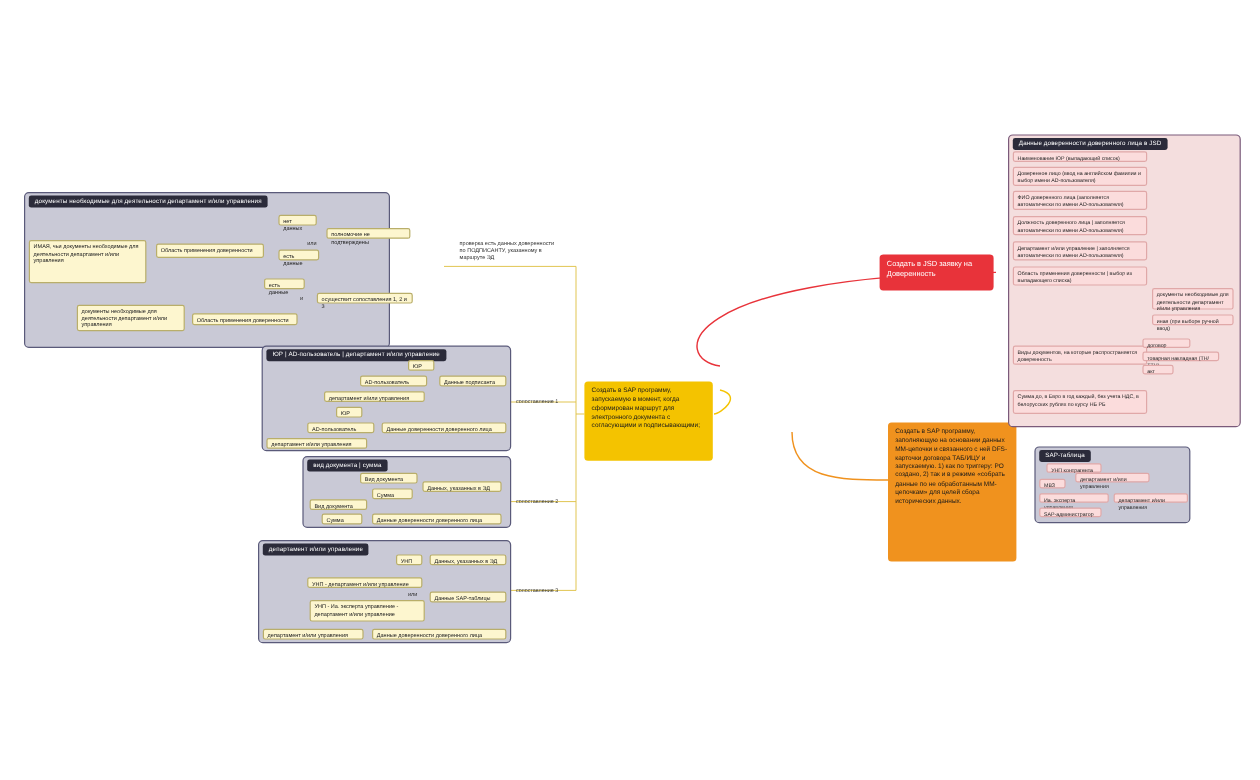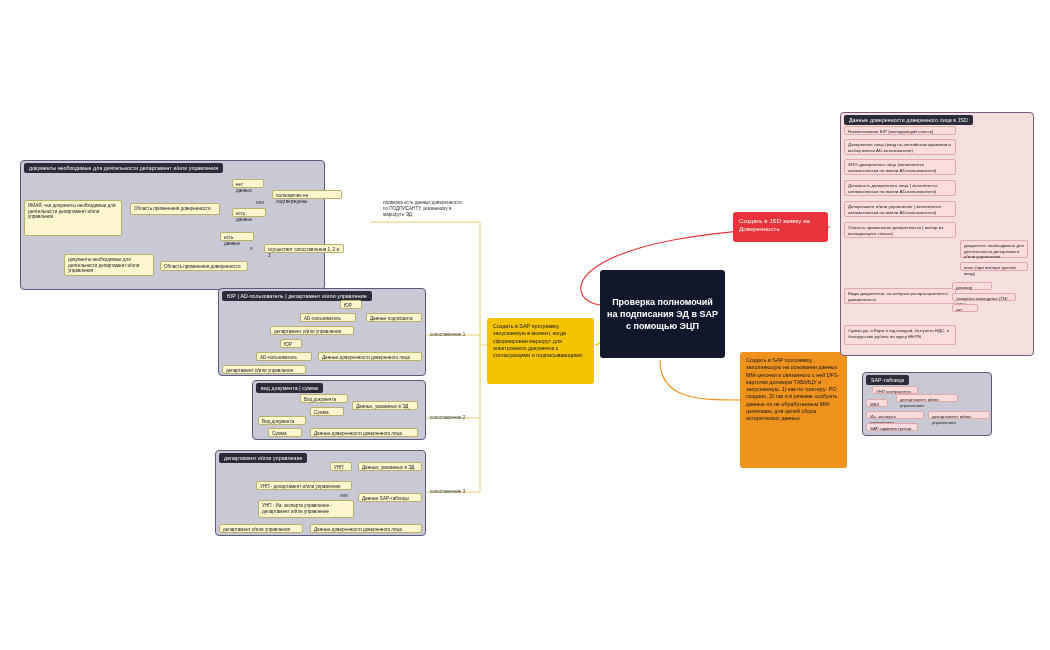--- a/index.html
+++ b/index.html
@@ -83,21 +83,20 @@
     <path d="M480 492 L 425 492" stroke="#e0c24a" stroke-width="0.8" fill="none"></path>
 
     <path d="M120 225 L 130 215" stroke="#b9ae6a" stroke-width="0.6" fill="none"></path>
     <path d="M222 188 L 232 188" stroke="#b9ae6a" stroke-width="0.6" fill="none"></path>
     <path d="M222 212 L 232 212" stroke="#b9ae6a" stroke-width="0.6" fill="none"></path>
     <path d="M222 237 L 232 237" stroke="#b9ae6a" stroke-width="0.6" fill="none"></path>
     <path d="M262 188 L 272 188" stroke="#b9ae6a" stroke-width="0.6" fill="none"></path>
     <path d="M258 249 L 268 249" stroke="#b9ae6a" stroke-width="0.6" fill="none"></path>
   </svg>
 
-  <div class="center" style="left:600px;top:270px;width:125px;height:88px;">Проверка полномочий на подписания ЭД в SAP с помощью ЭЦП</div>
 
   <div class="red-box" style="left:733px;top:212px;width:95px;height:30px;">Создать в JSD заявку на Доверенность</div>
 
   <div class="yellow-box" style="left:487px;top:318px;width:107px;height:66px;">Создать в SAP программу, запускаемую в момент, когда сформирован маршрут для электронного документа с согласующими и подписывающими;</div>
 
   <div class="orange-box" style="left:740px;top:352px;width:107px;height:116px;">Создать в SAP программу, заполняющую на основании данных ММ-цепочки и связанного с ней DFS-карточки договора ТАБ/ИЦУ и запускаемую. 1) как по триггеру: PO создано, 2) так и в режиме «собрать данные по не обработанным ММ-цепочкам» для целей сбора исторических данных.</div>
 
   <div class="group node" style="left:20px;top:160px;width:305px;height:130px;"></div>
   <div class="group-title" style="left:24px;top:163px;">документы необходимые для деятельности департамент и/или управления</div>
 

